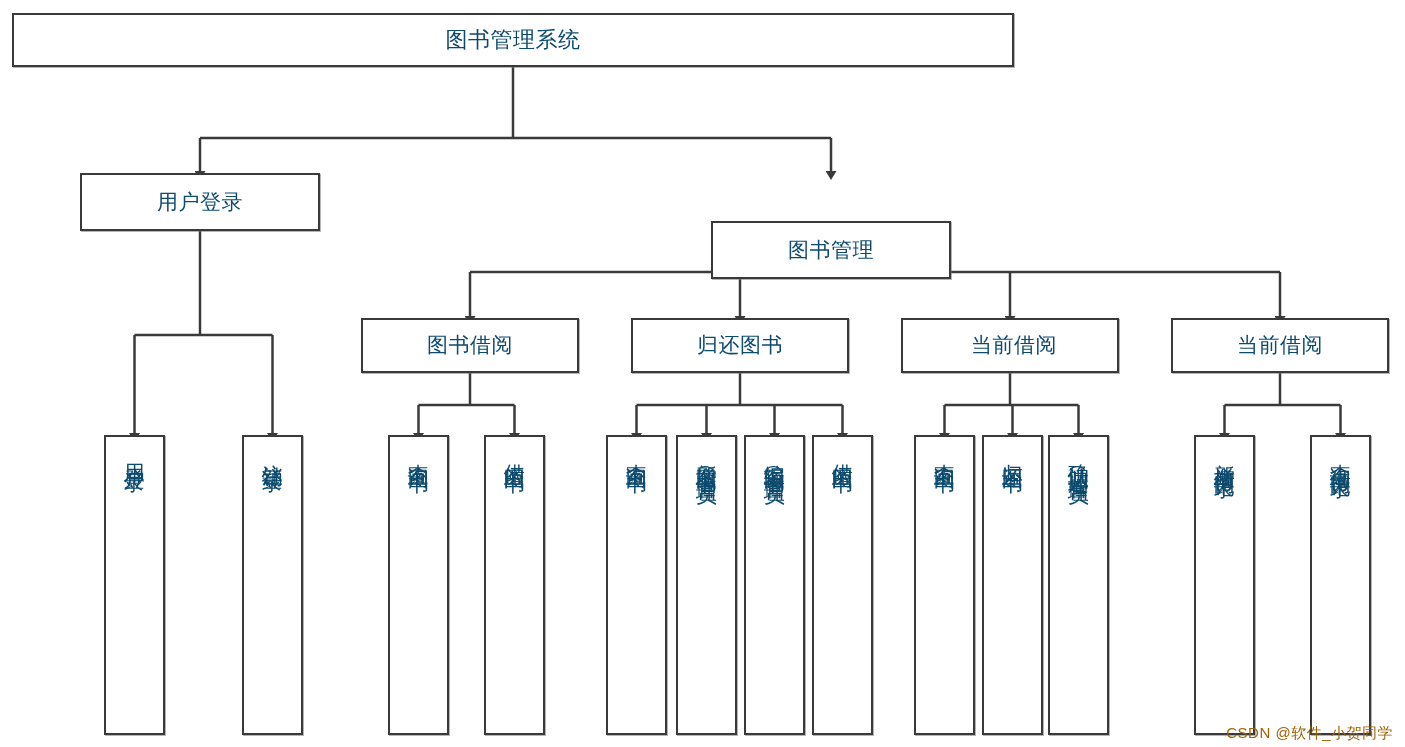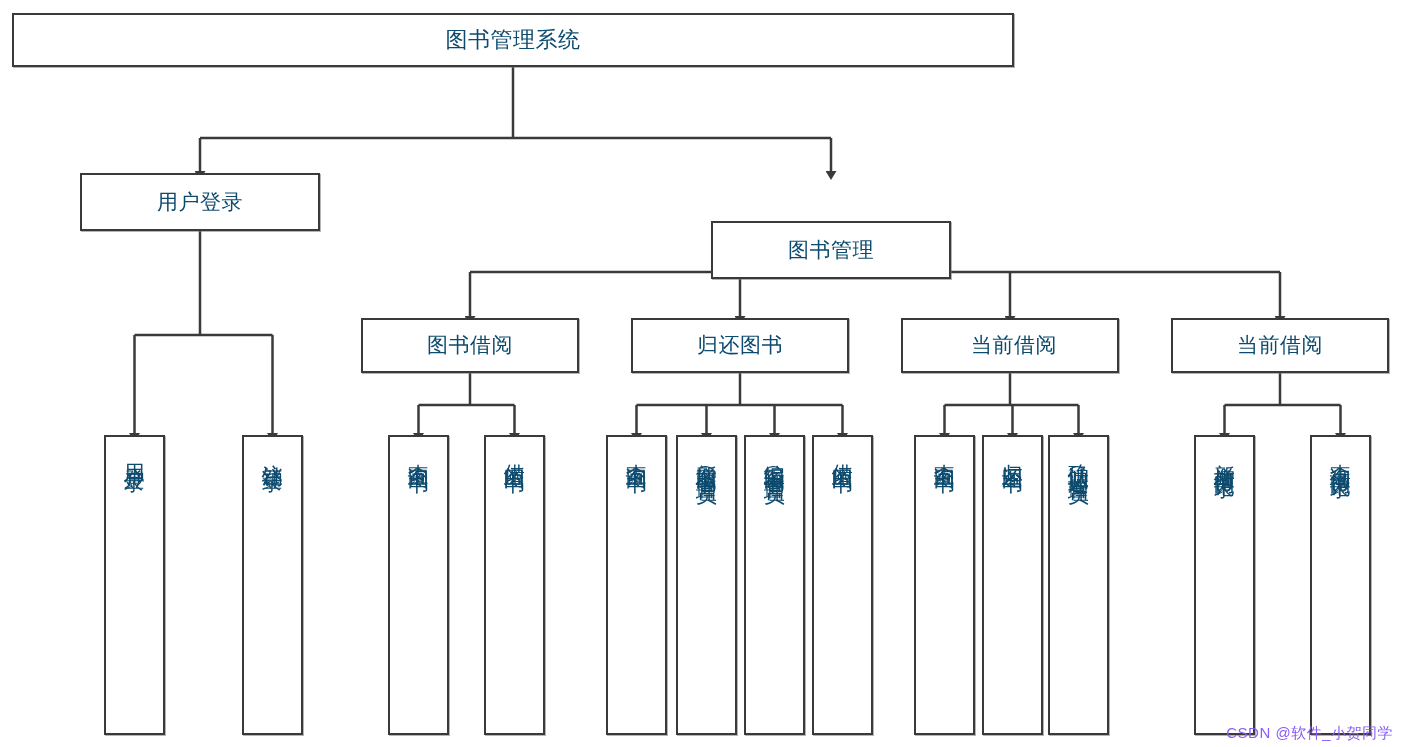--- a/index.html
+++ b/index.html
@@ -60,21 +60,21 @@
     font-size: 21px;
     line-height: 1.22;
     letter-spacing: 3px;
     white-space: nowrap;
   }
   .watermark {
     position: absolute;
     right: 12px;
     bottom: 4px;
     font-size: 15px;
-    color: #8b5cf6;
+    color: #a16207;
     white-space: nowrap;
     letter-spacing: 0.5px;
   }
 </style>
 </head>
 <body>
 
 <div id="canvas">
   <svg class="wires" id="wires" viewBox="0 0 1405 747" xmlns="http://www.w3.org/2000/svg">
     <defs>

